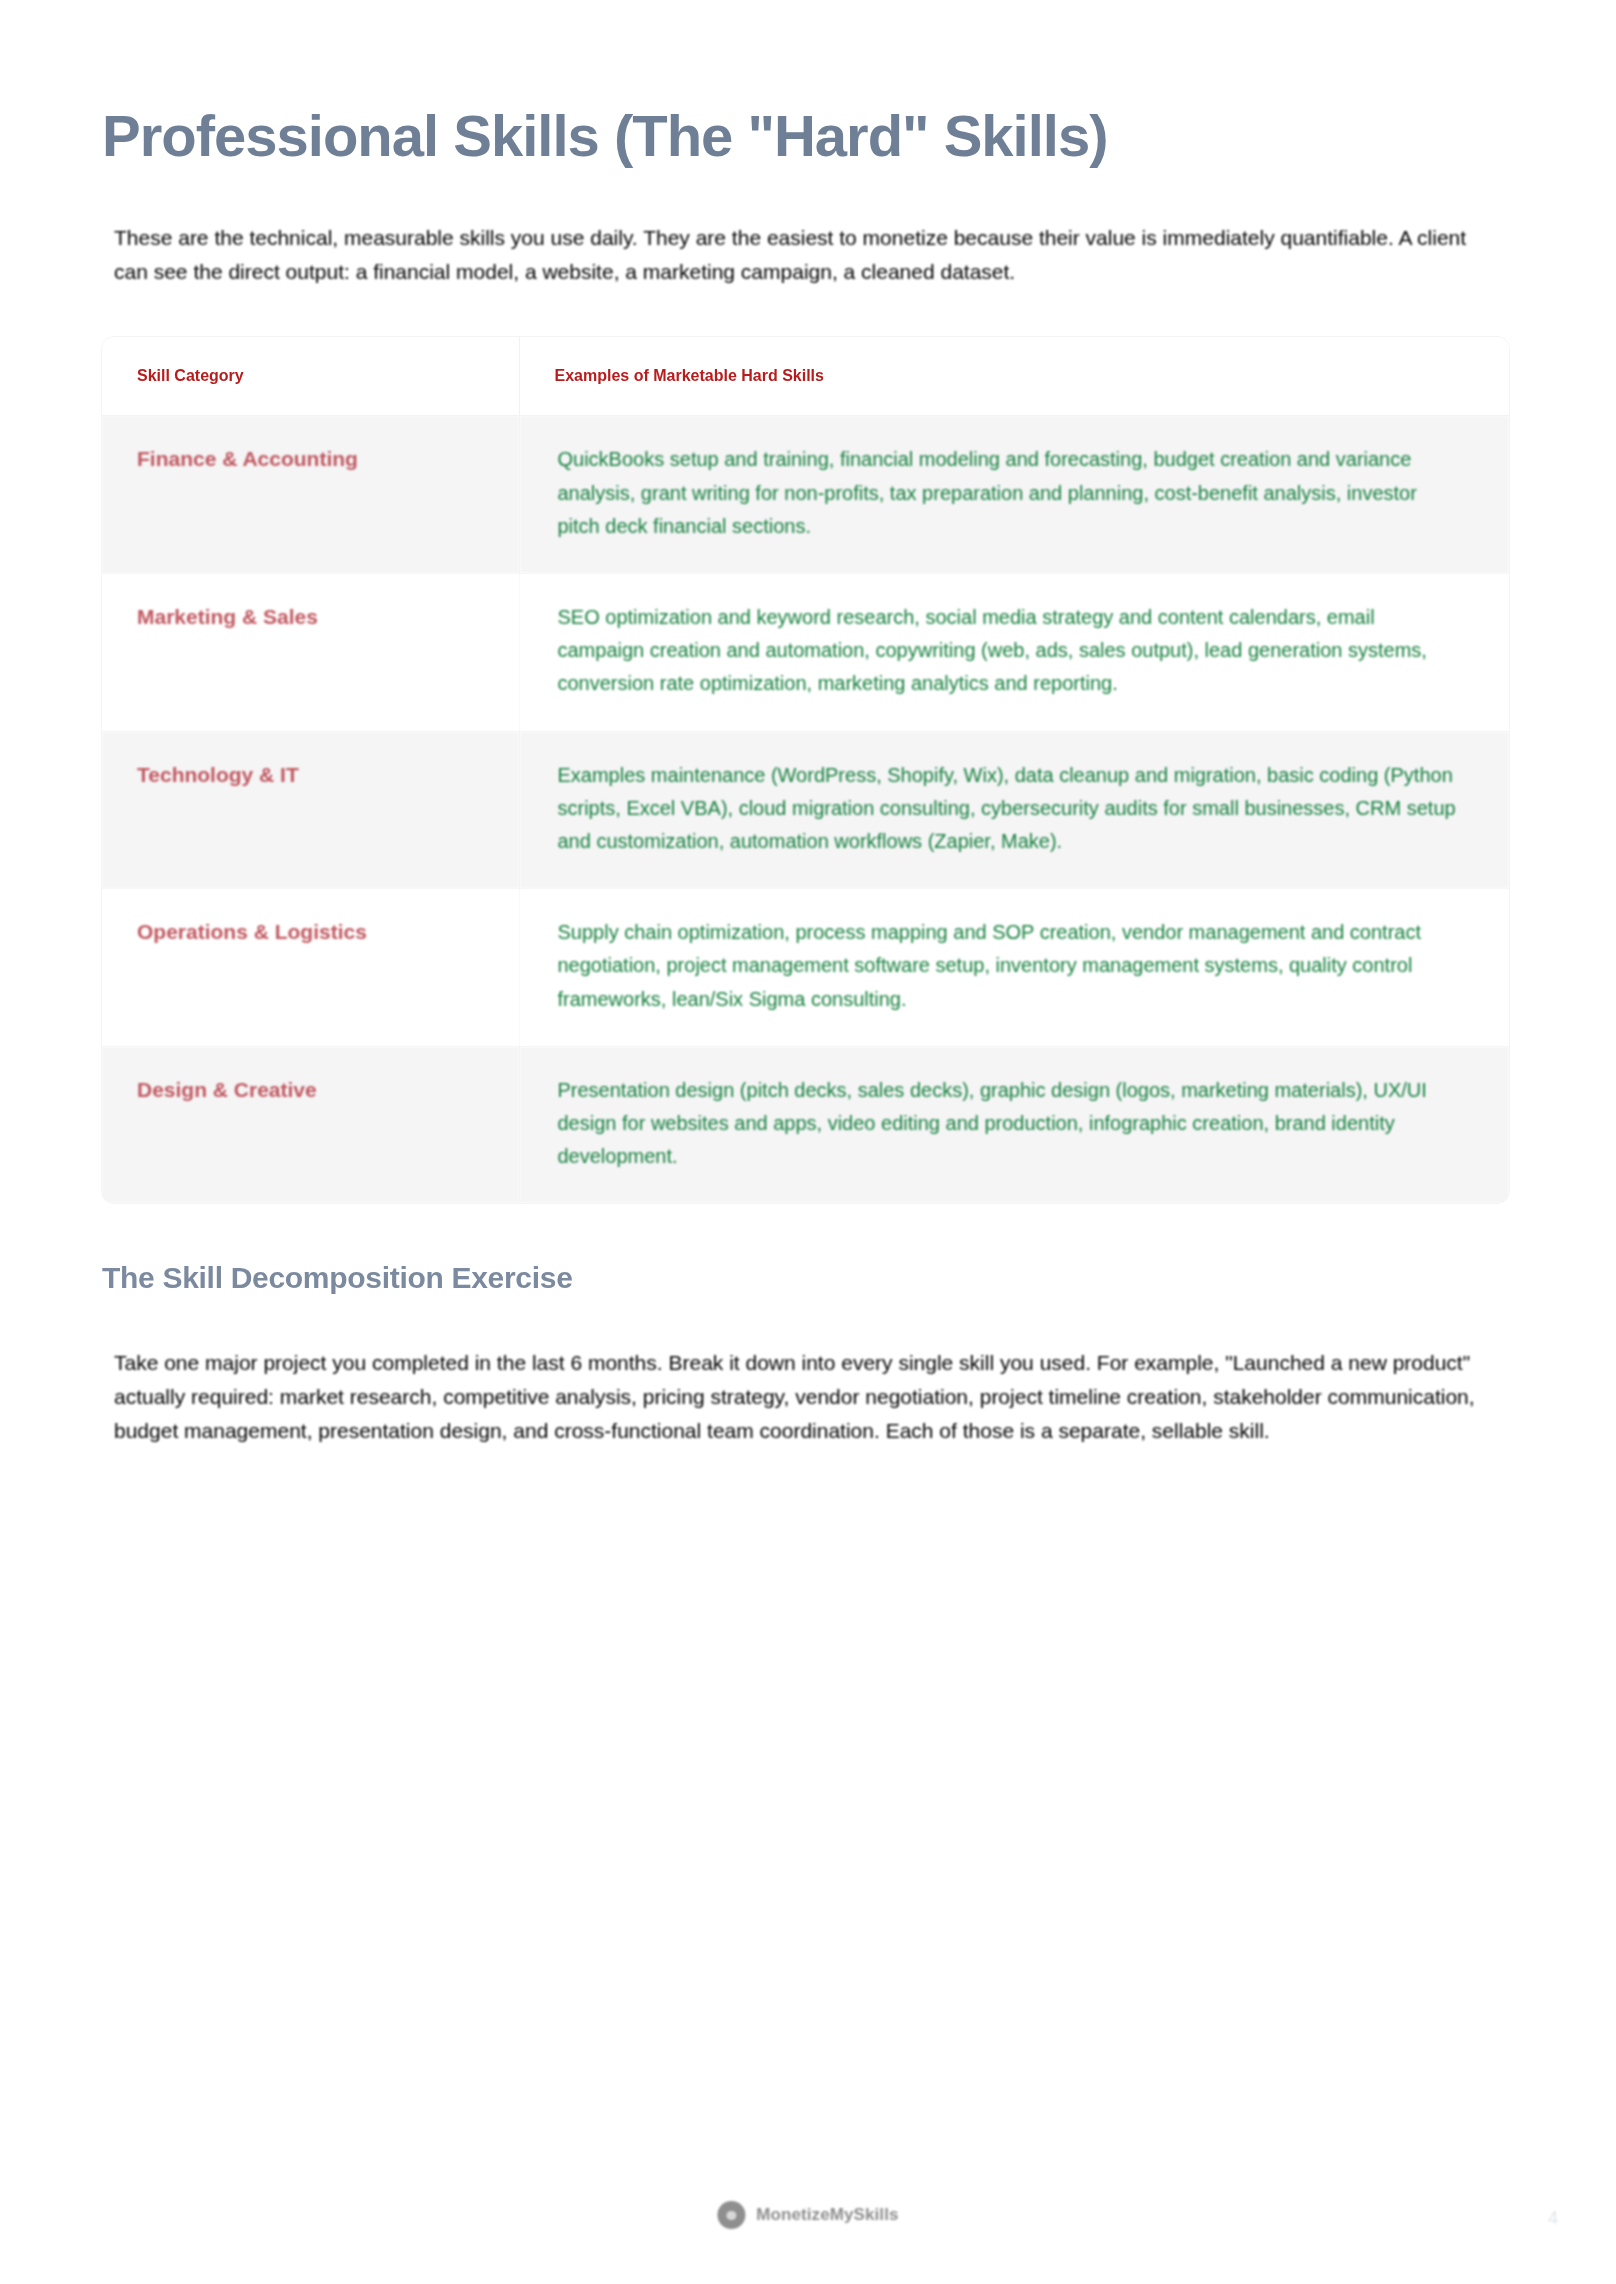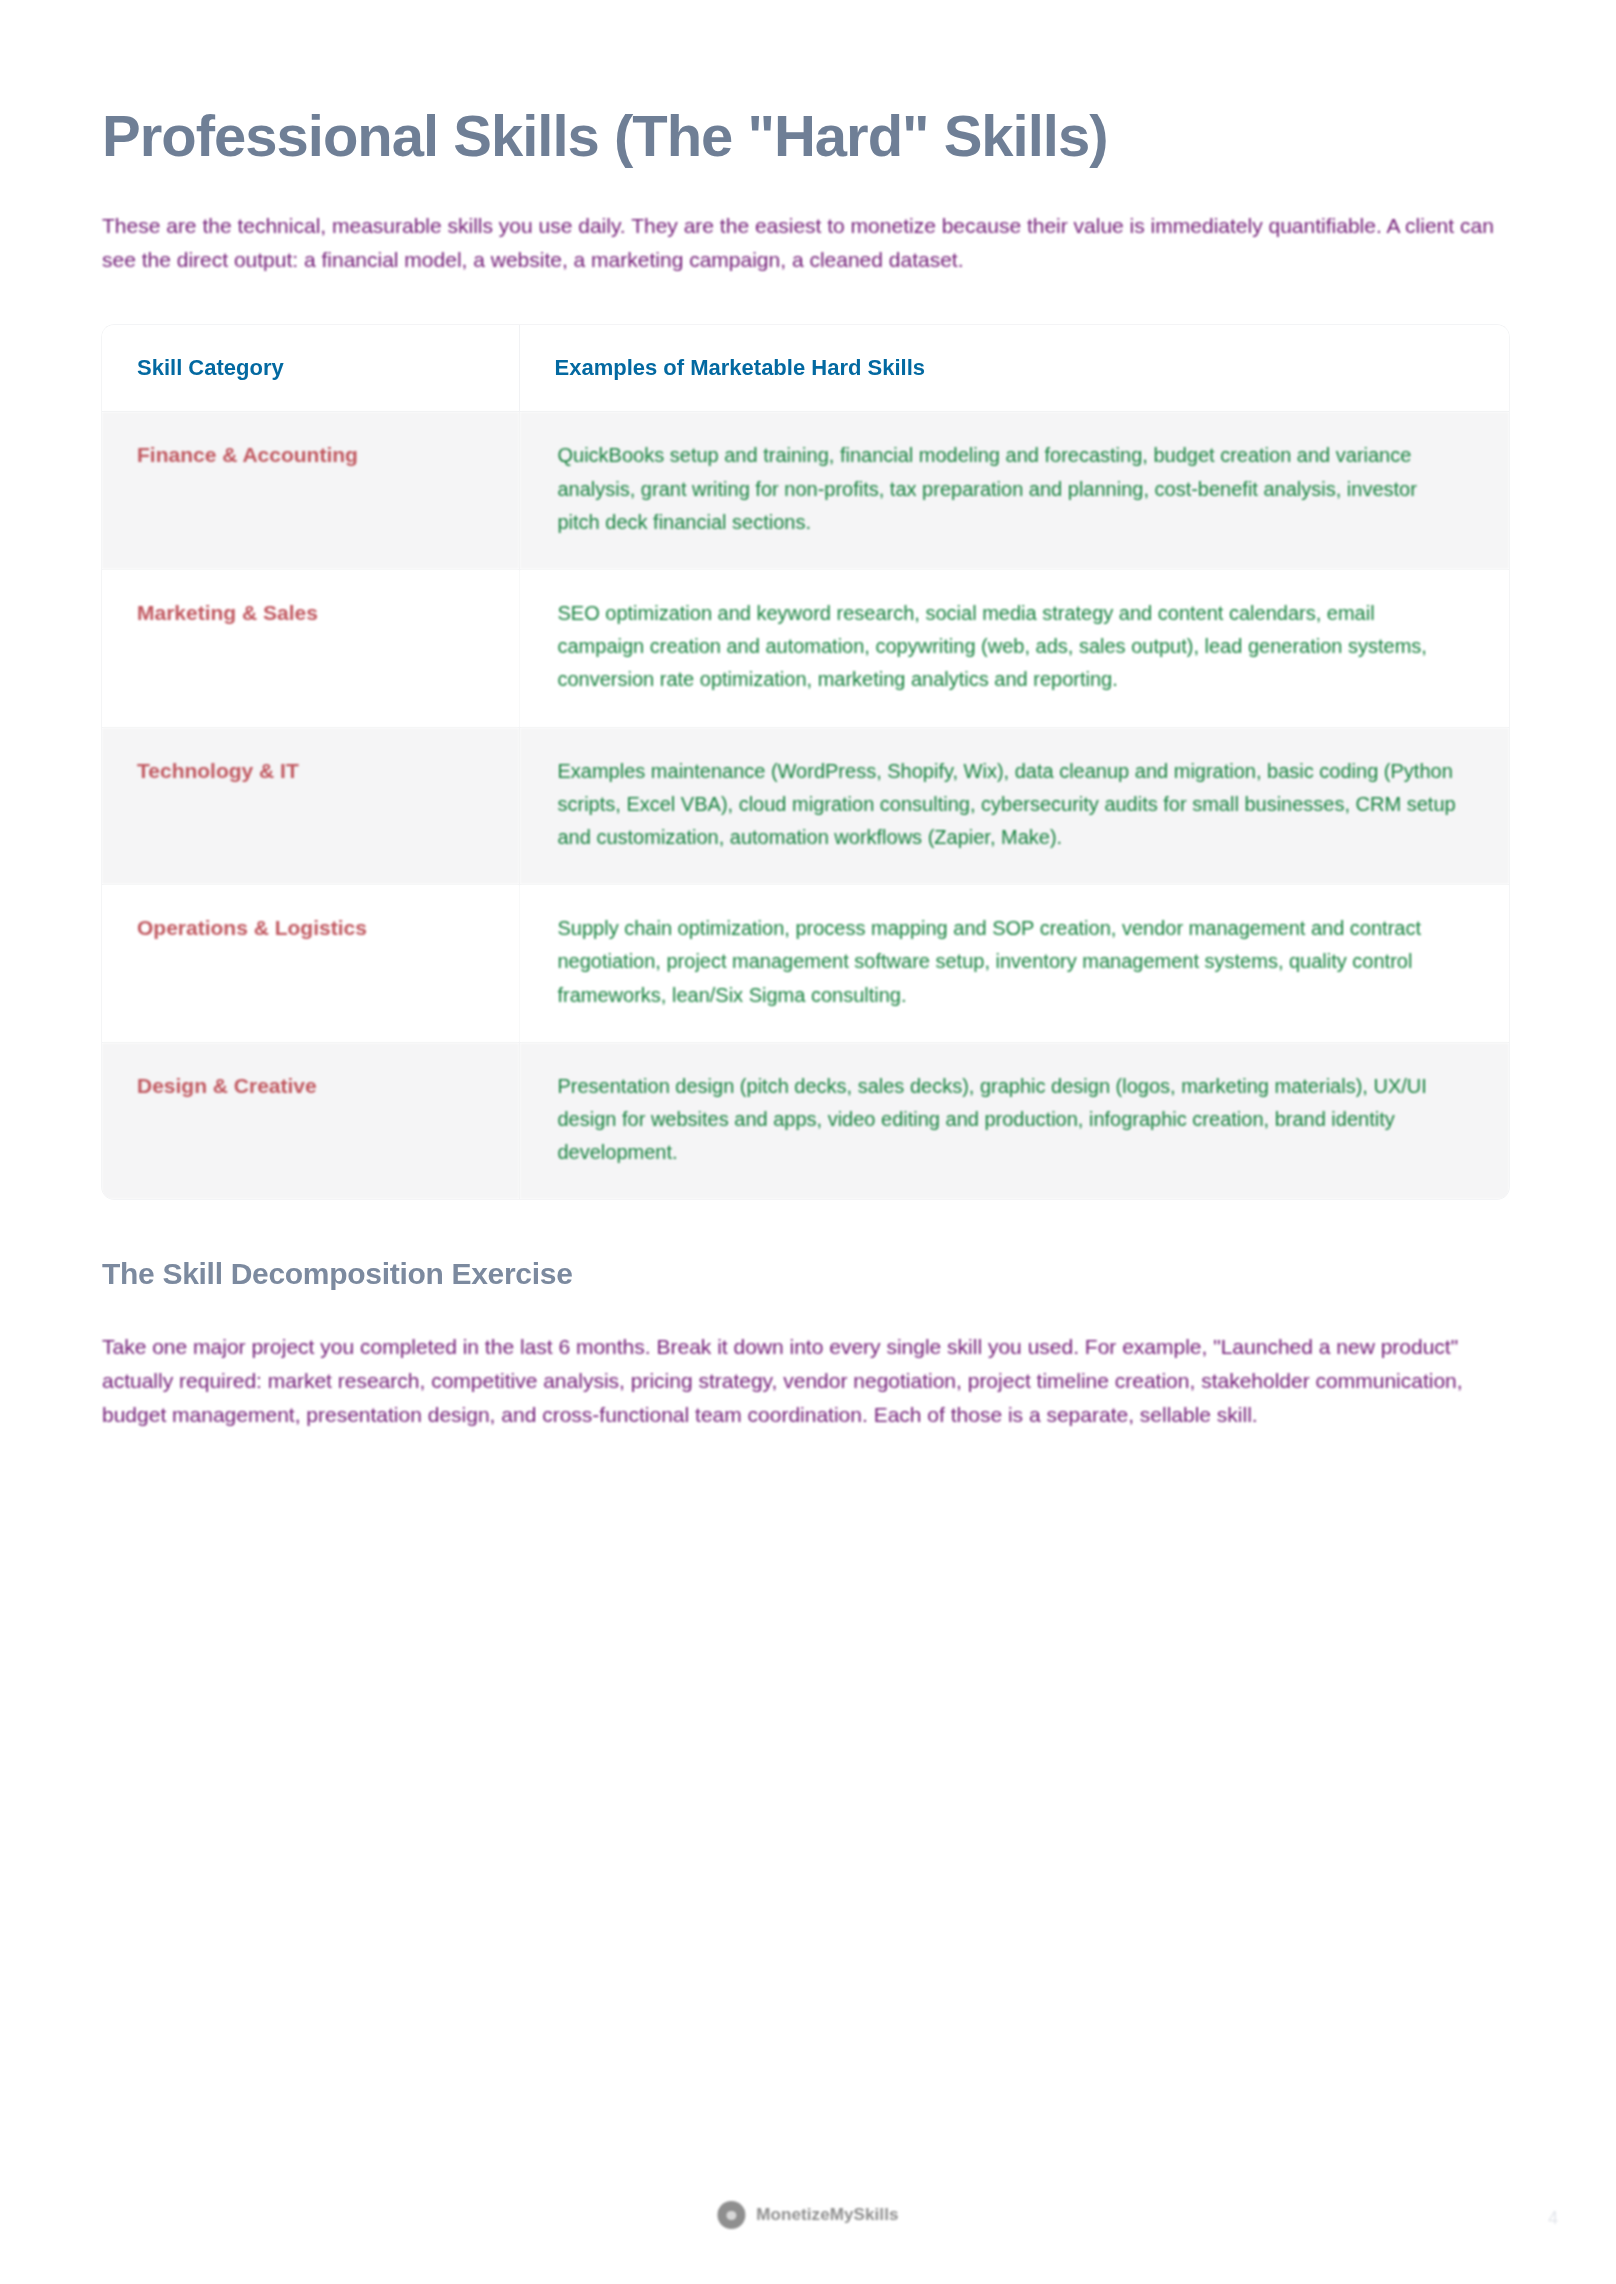--- a/index.html
+++ b/index.html
@@ -35,25 +35,25 @@
     font-size: 58px;
     font-weight: 700;
     letter-spacing: -1px;
     color: #6f7f96;
     line-height: 1.18;
     filter: blur(0.5px);
   }
 
   
   .para {
-    margin: 0;
+    margin: 12px;
     padding-top: 39px;
     font-size: 21px;
     line-height: 1.62;
-    color: #701a75;
+    color: #000000;
     max-width: 1404px;
     filter: blur(0.8px);
   }
   .para.tight { max-width: 1390px; }
 
   
   .skills-table {
     margin-top: 48px;
     width: 1407px;
     border-collapse: collapse;
@@ -61,23 +61,23 @@
     overflow: hidden;
     table-layout: fixed;
     box-shadow: 0 0 0 0.7px #f0f1f3;
   }
   .skills-table col.c1 { width: 417px; }
   .skills-table col.c2 { width: 990px; }
 
   .skills-table thead th {
     background: #ffffff;
     text-align: left;
-    font-size: 22px;
-    font-weight: 700;
-    color: #0369a1;
+    font-size: 16px;
+    font-weight: 700;
+    color: #b91c1c;
     padding: 30px 0 30px 35px;
     border-bottom: 1.3px solid #f1f2f4;
     filter: blur(0.7px);
   }
   .skills-table thead th.col2 {
     border-left: 1.3px solid #f1f2f4;
   }
 
   .skills-table tbody tr.shaded td { background: #f5f5f6; }
   .skills-table tbody tr.plain  td { background: #ffffff; }

